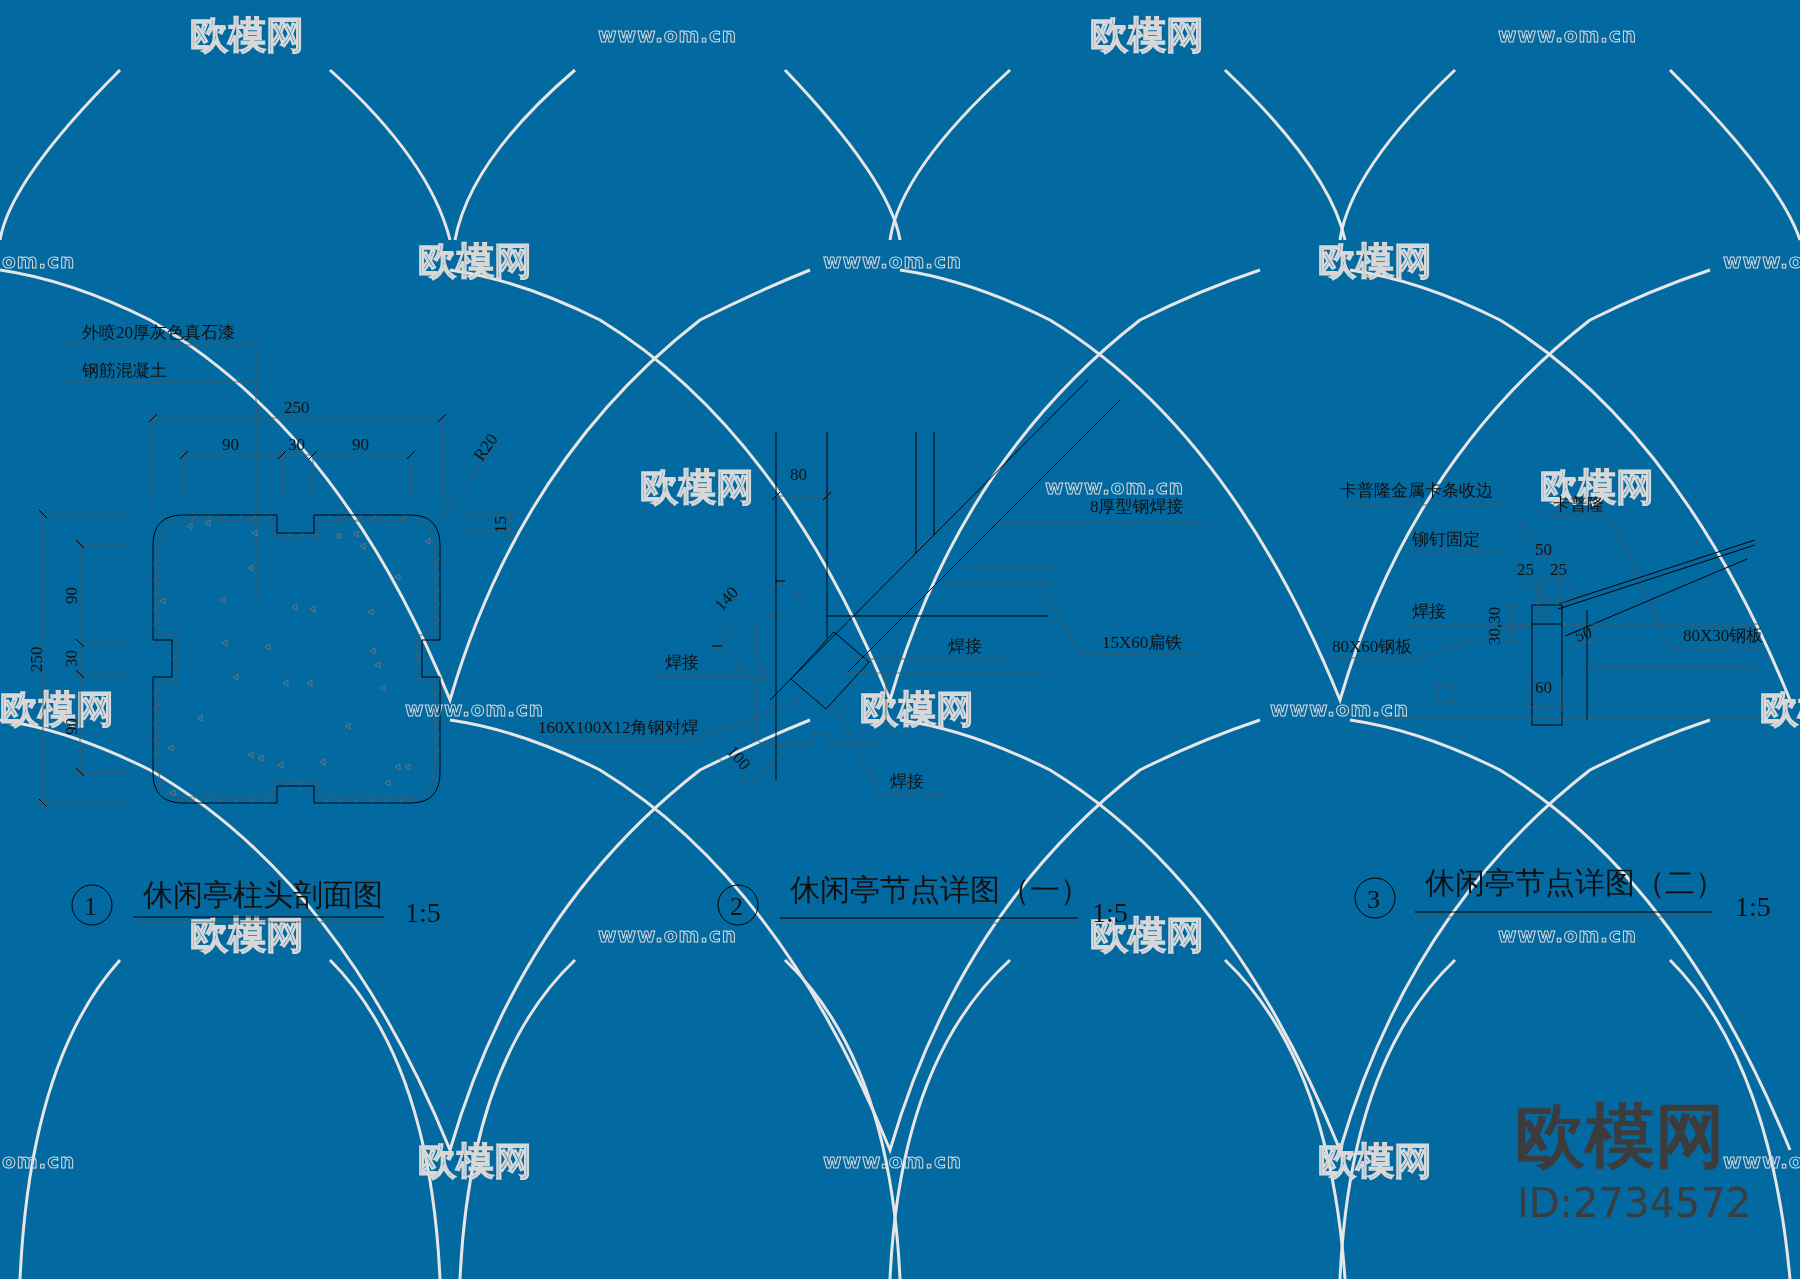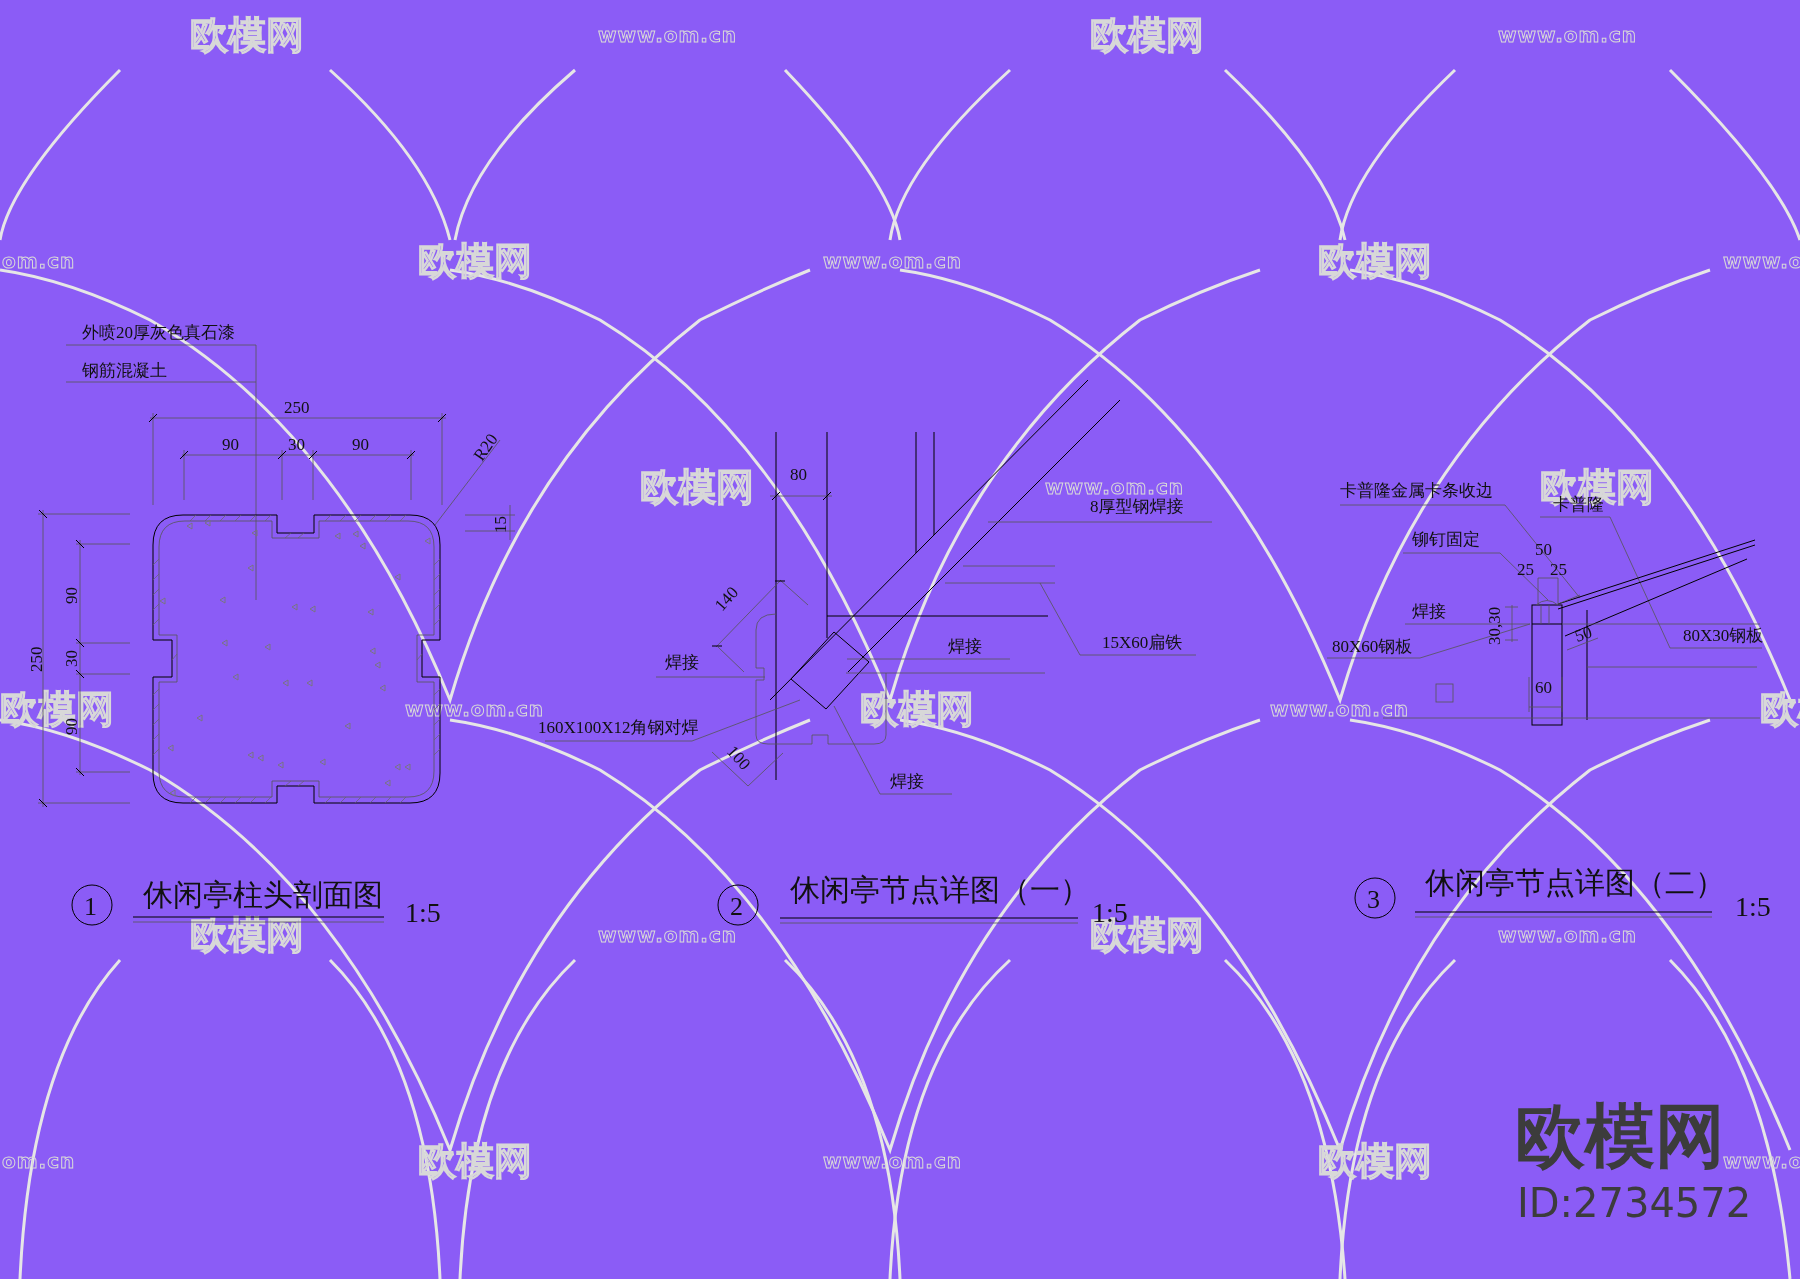--- a/index.html
+++ b/index.html
@@ -1,16 +1,16 @@
 <!DOCTYPE html>
 <html><head>
 <meta charset="utf-8">
 <style>
   html,body{margin:0;padding:0;background:#ffffff;}
-  #canvas{position:relative;width:1800px;height:1279px;overflow:hidden;background:#8b5cf6;}
+  #canvas{position:relative;width:1800px;height:1279px;overflow:hidden;background:#0369a1;}
   svg{position:absolute;left:0;top:0;}
   .wm-arc{fill:none;stroke:#e6e6e6;stroke-width:3;}
   .wm-text{font-family:"DejaVu Sans",sans-serif;font-weight:bold;fill:none;stroke:#d8d8d8;stroke-width:1.2;}
   .wm-url{font-family:"DejaVu Sans",sans-serif;font-weight:bold;fill:none;stroke:#d8d8d8;stroke-width:1;letter-spacing:1px;}
   .ln{stroke:#000;stroke-width:1;fill:none;}
   .ln-thin{stroke:#555;stroke-width:0.8;fill:none;}
   .ln-gray{stroke:#777;stroke-width:0.9;fill:none;}
   .txt{font-family:"Liberation Serif","DejaVu Serif",serif;fill:#111;}
   .lbl{font-size:17px;}
   .dim{font-size:17px;}

